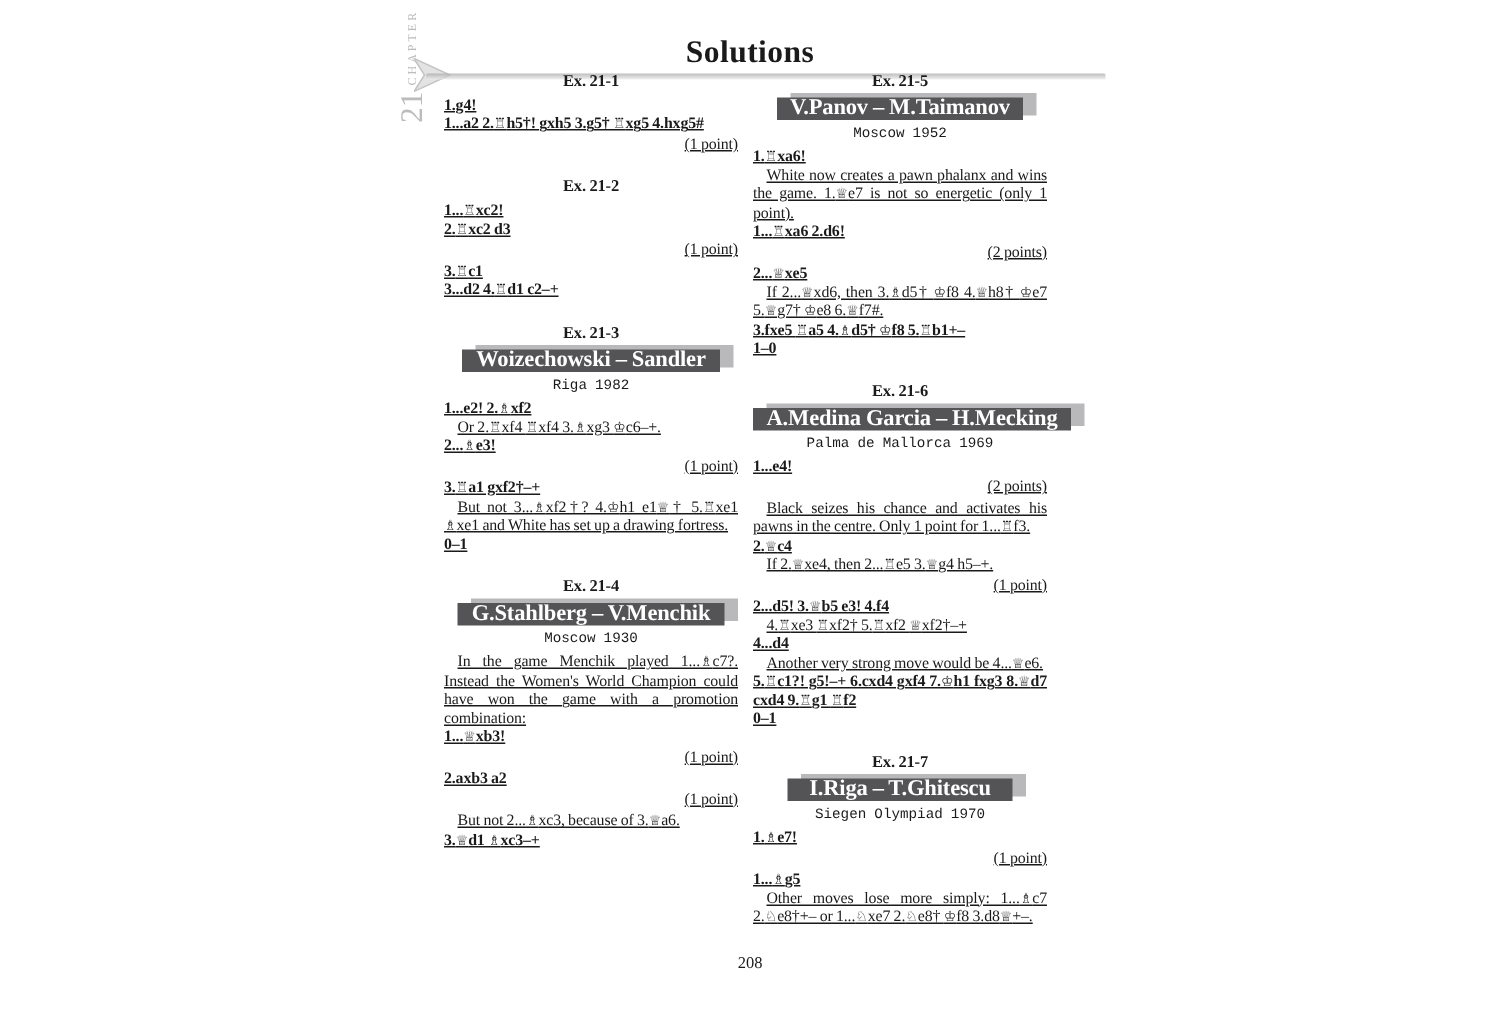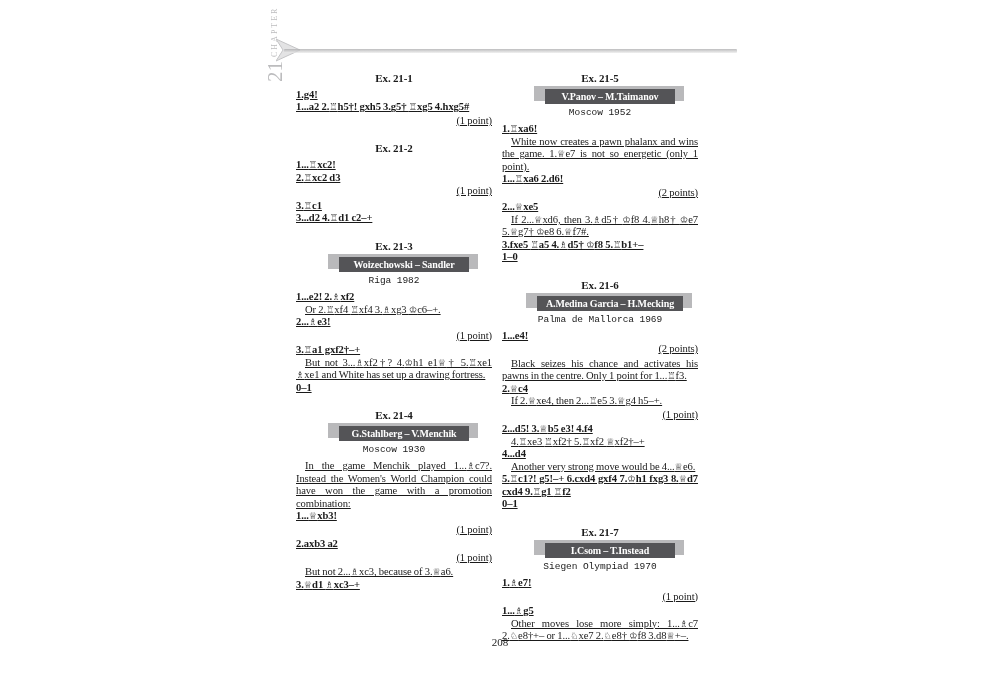--- a/index.html
+++ b/index.html
@@ -35,43 +35,43 @@
     text-align:center;font-size:21px;font-weight:bold;letter-spacing:.3px;
   }
   .title-rule{
     position:absolute;left:284px;top:49px;width:453px;height:4px;
     background:linear-gradient(to bottom,var(--rule,#a8a8aa),#ececec);
     border-radius:1px;opacity:.75;
   }
 
   
   .columns{
-    position:absolute;left:296px;top:68px;width:402px;
+    position:absolute;left:296px;top:44px;width:402px;
     display:flex;gap:10px;align-items:flex-start;
   }
   .col{width:196px;flex:0 0 196px;font-size:10.6px;line-height:1.18;
        letter-spacing:-0.1px;word-spacing:-0.3px;}
 
   .exercise{margin-top:15px;}
   .exercise:first-child{margin-top:4px;}
   .ex-heading{
     margin:0 0 4px 0;font-size:11px;font-weight:bold;text-align:center;
   }
 
   
   .game-header{margin:2px 0 5px 0;}
   .game-bar{position:relative;display:table;margin:2px auto 0;min-width:150px;}
   .game-bar .shadow{
     position:absolute;left:9px;right:-9px;top:-3px;bottom:3px;
     background:var(--header-bar-shadow,#b9b9bb);
   }
   .game-bar .bar-text{
     position:relative;display:block;background:var(--header-bar,#545457);
-    color:#ffffff;font-weight:bold;font-size:10px;line-height:13px;
-    padding:1px 9px;text-align:center;white-space:nowrap;margin-left:20px;
+    color:#ffffff;font-weight:bold;font-size:15px;line-height:13px;
+    padding:1px 9px;text-align:center;white-space:nowrap;
   }
   .game-venue{text-align:center;font-size:9.5px;margin:3px 0 0 0;letter-spacing:0;font-family:Liberation Mono, monospace;}
 
   
   .ln{margin:0;text-decoration:underline;}
   .ln-move{font-weight:bold;text-align:justify;}
   .ln-comment{text-indent:9px;text-align:justify;}
   .ln-points{text-align:right;margin:1px 0 2px 0;}
   .ln-result{font-weight:bold;}
   .fig{font-family:"DejaVu Sans",sans-serif;font-size:0.88em;letter-spacing:0;}
@@ -91,20 +91,21 @@
     <span class="ch-num">21</span>
     <span class="ch-word">Chapter</span>
   </div>
 
   <div class="chapter-arrow">
     <svg width="26" height="26" viewBox="0 0 26 26">
       <polygon points="0,2 24,13 0,24 7,13" fill="#e3e3e4" stroke="#c4c4c6" stroke-width="1"></polygon>
     </svg>
   </div>
 
+  <h1 class="title">Solutions</h1>
   <div class="title-rule"></div>
 
   <div class="columns">
     <div class="col" id="col-left">
         <section class="exercise">
           <h2 class="ex-heading">Ex. 21-1</h2>
           <p class="ln ln-move">1.g4!</p>
           <p class="ln ln-move">1...a2 2.<span class="fig">♖</span>h5†! gxh5 3.g5† <span class="fig">♖</span>xg5 4.hxg5#</p>
           <p class="ln ln-points">(1 point)</p>
         </section>
@@ -190,21 +191,21 @@
           <p class="ln ln-move">4...d4</p>
           <p class="ln ln-comment">Another very strong move would be 4...<span class="fig">♕</span>e6.</p>
           <p class="ln ln-move">5.<span class="fig">♖</span>c1?! g5!–+ 6.cxd4 gxf4 7.<span class="fig">♔</span>h1 fxg3 8.<span class="fig">♕</span>d7 cxd4 9.<span class="fig">♖</span>g1 <span class="fig">♖</span>f2</p>
           <p class="ln ln-result">0–1</p>
         </section>
         <section class="exercise">
           <h2 class="ex-heading">Ex. 21-7</h2>
           <div class="game-header">
             <div class="game-bar">
               <span class="shadow"></span>
-              <span class="bar-text">I.Csom – T.Instead</span>
+              <span class="bar-text">I.Riga – T.Ghitescu</span>
             </div>
             <p class="game-venue">Siegen Olympiad 1970</p>
           </div>
           <p class="ln ln-move">1.<span class="fig">♗</span>e7!</p>
           <p class="ln ln-points">(1 point)</p>
           <p class="ln ln-move">1...<span class="fig">♗</span>g5</p>
           <p class="ln ln-comment">Other moves lose more simply: 1...<span class="fig">♗</span>c7 2.<span class="fig">♘</span>e8†+– or 1...<span class="fig">♘</span>xe7 2.<span class="fig">♘</span>e8† <span class="fig">♔</span>f8 3.d8<span class="fig">♕</span>+–.</p>
         </section>
       </div>
   </div>

